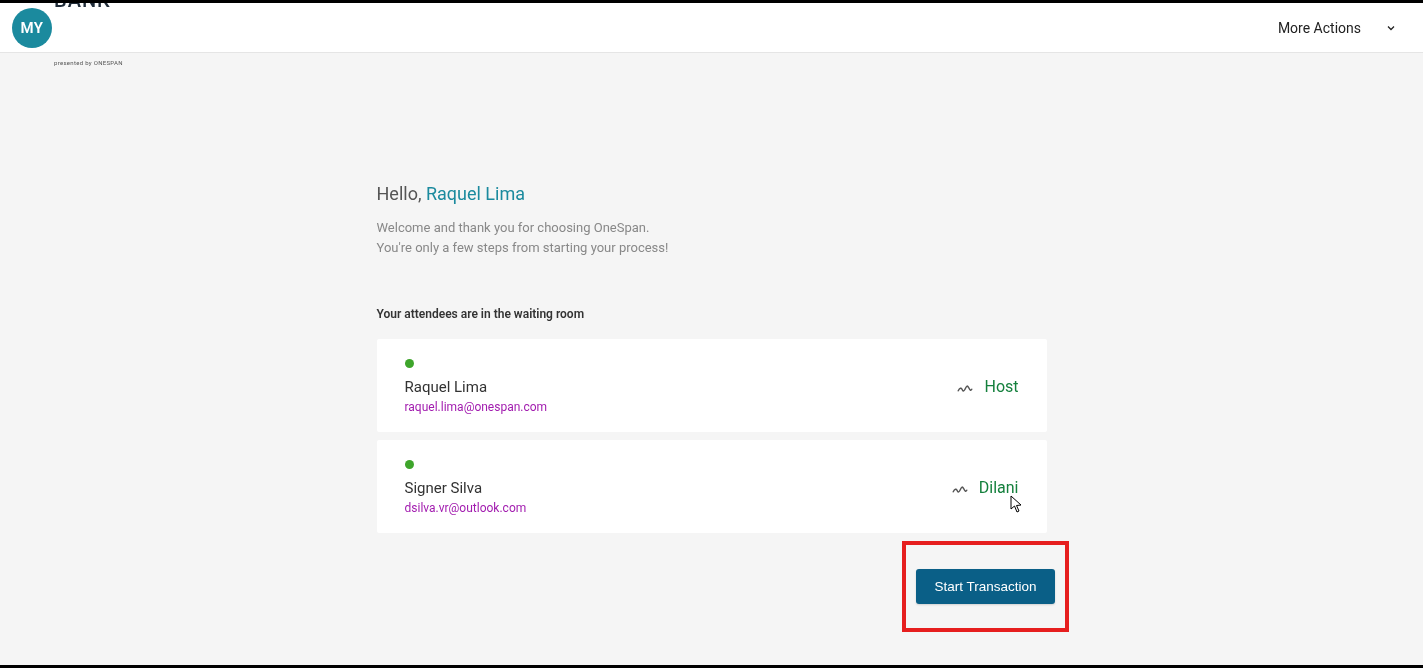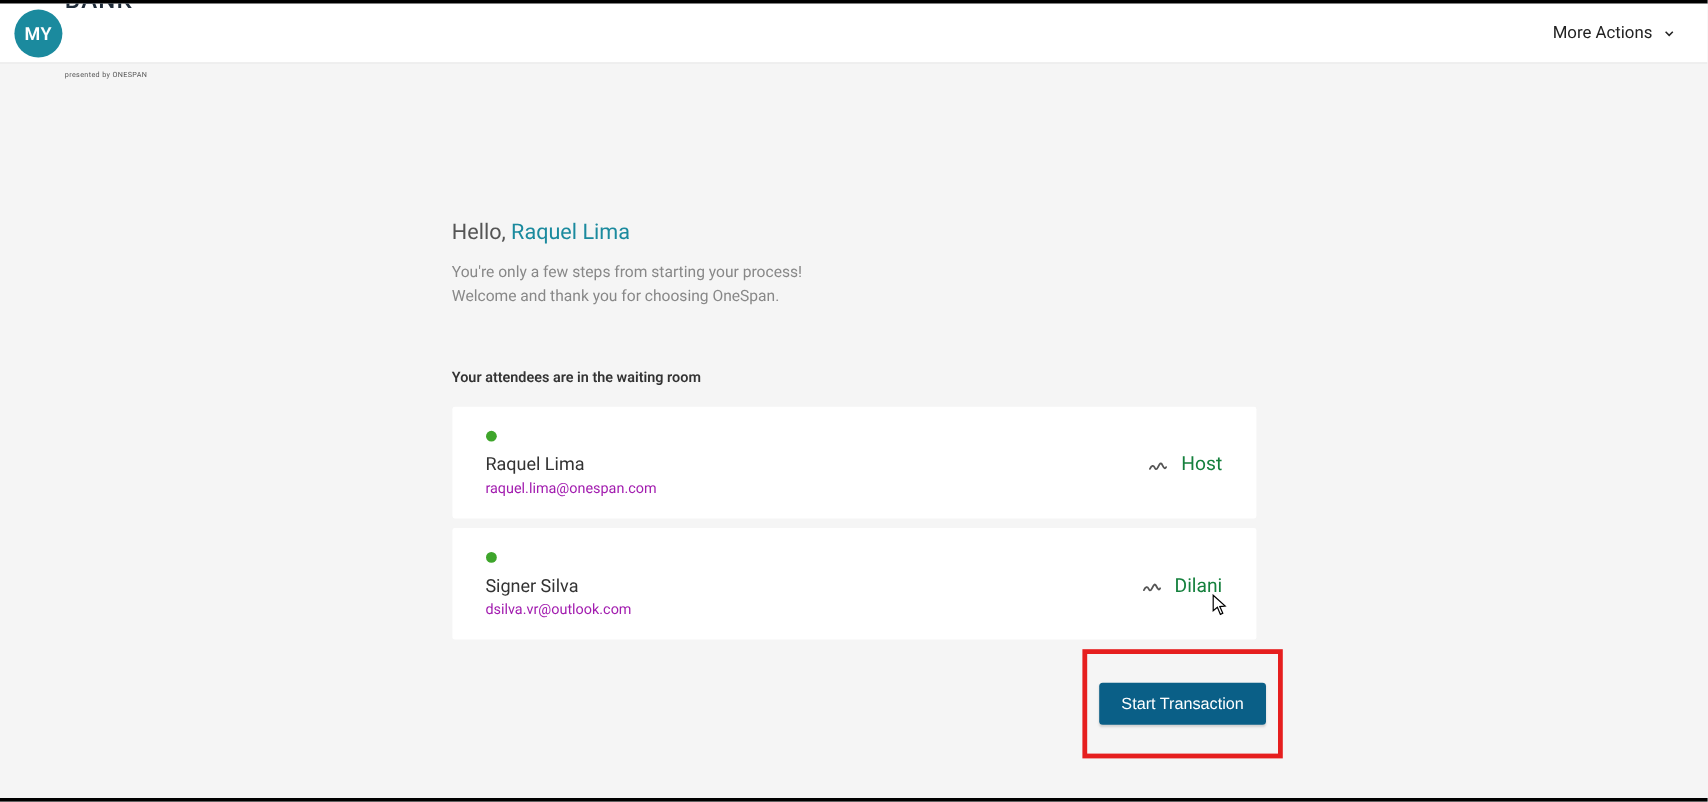--- a/index.html
+++ b/index.html
@@ -59,21 +59,21 @@
     .logo-sub {
       font-size: 6px;
       color: #555;
       text-align: right;
       margin-top: 2px;
       letter-spacing: 0.3px;
     }
     .more-actions {
       display: flex;
       align-items: center;
-      gap: 8px;
+      gap: 24px;
       font-size: 14px;
       color: #222;
       cursor: pointer;
       padding: 8px 14px;
     }
     .chevron-down {
       width: 12px;
       height: 12px;
     }
     .main {
@@ -198,22 +198,22 @@
     </svg>
   </div>
 </div>
 
 <div class="main">
   <div class="content">
     <div class="greeting">
       <span>Hello, </span><span class="greeting-name">Raquel Lima</span>
     </div>
     <div class="welcome-text">
+      <div>Welcome and thank you for choosing OneSpan.</div>
       <div>You're only a few steps from starting your process!</div>
-      <div>Welcome and thank you for choosing OneSpan.</div>
     </div>
     <div class="waiting-title">Your attendees are in the waiting room</div>
 
     <div class="attendee-card">
       <div class="attendee-left">
         <div class="status-dot"></div>
         <div class="attendee-name">Raquel Lima</div>
         <div class="attendee-email">raquel.lima@onespan.com</div>
       </div>
       <div class="attendee-right">

